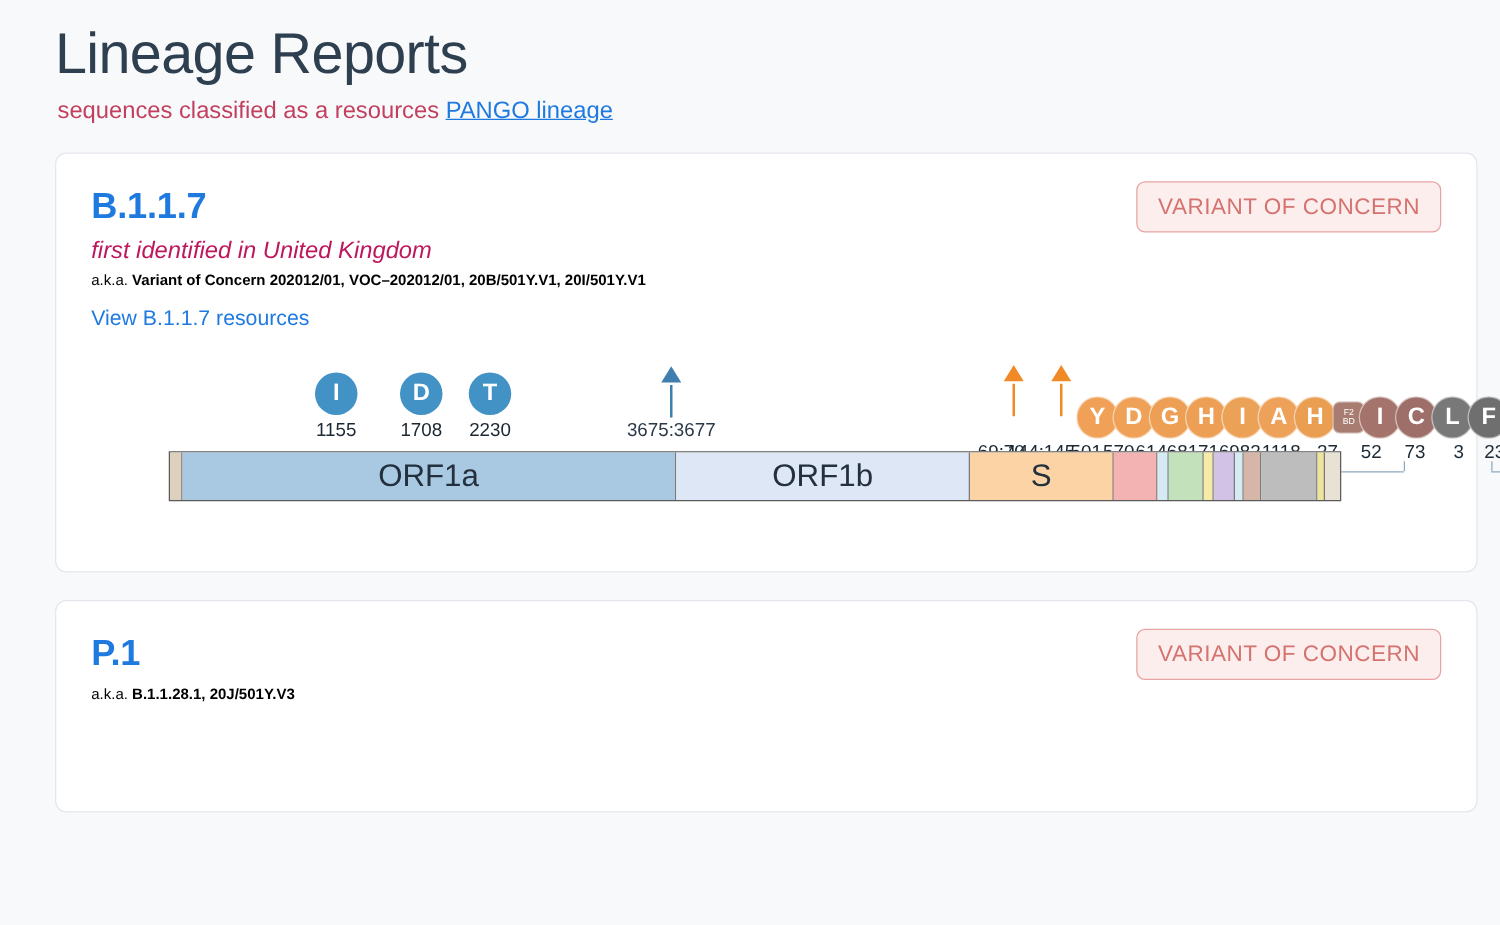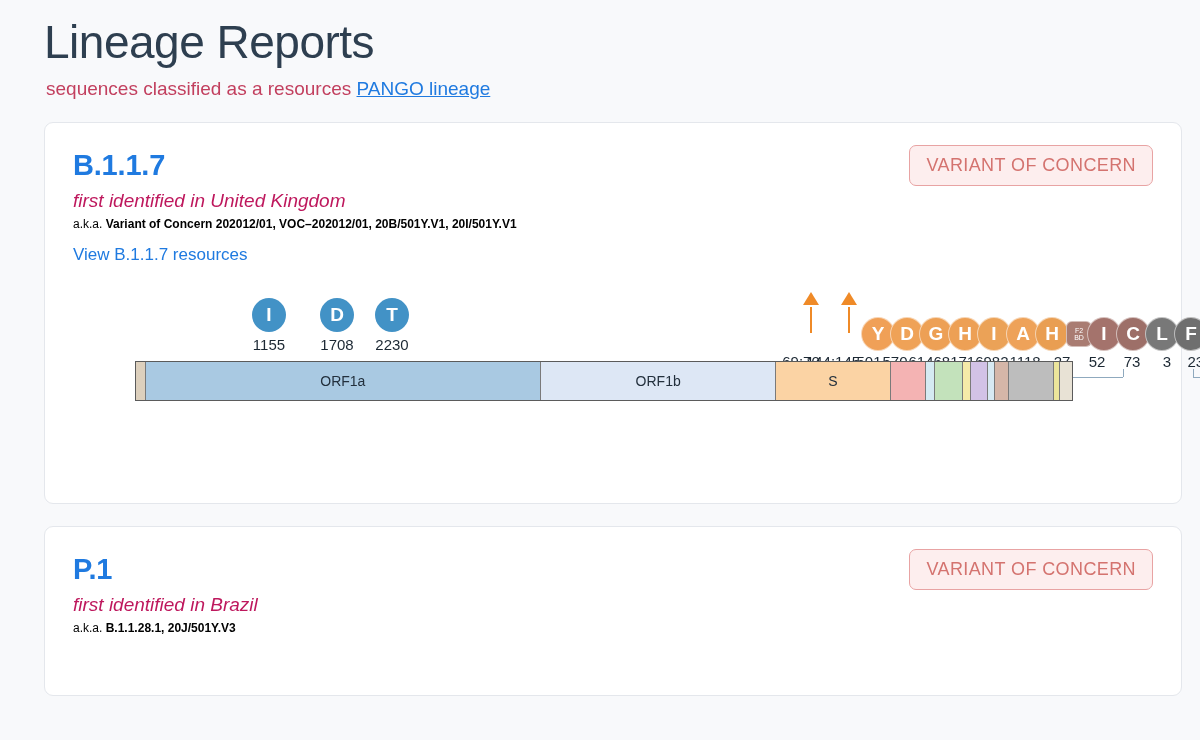--- a/index.html
+++ b/index.html
@@ -36,21 +36,21 @@
     border-radius:7px;padding:9px 16px;font-size:18px;letter-spacing:.4px;
   }
 
   
   .genome{position:relative;height:140px;margin-top:4px;}
   .track{
     position:absolute;left:62px;right:80px;bottom:8px;height:40px;
     border:1px solid #5b5b5b;display:flex;box-sizing:border-box;background:#fff;
   }
   .seg{border-right:1px solid #7a7a7a;display:flex;align-items:center;justify-content:center;
-       font-size:14px;color:#23303d;box-sizing:border-box;overflow:hidden;}
+       font-size:25px;color:#23303d;box-sizing:border-box;overflow:hidden;}
   .seg:last-child{border-right:none;}
 
   .mut{position:absolute;bottom:56px;text-align:center;}
   .circle{
     width:34px;height:34px;border-radius:50%;
     display:flex;align-items:center;justify-content:center;
     color:#fff;font-size:19px;font-weight:bold;margin:0 auto;
   }
   .circle.blue{background:#4292c6;}
   .mut .pos{font-size:15px;color:#1c2833;margin-top:4px;white-space:nowrap;}
@@ -91,21 +91,21 @@
 </head>
 <body>
 
 <div class="page">
 
   <h1 class="page-title">Lineage Reports</h1>
   <div class="subtitle">
     <span>sequences classified as a resources </span><a class="link" href="#">PANGO lineage</a>
   </div>
 
-  <div class="card" style="height:382px;">
+  <div class="card" style="height:336px;">
     <div class="card-inner">
       <div class="lineage-name">B.1.1.7</div>
       <div class="first-identified">first identified in United Kingdom</div>
       <div class="aka">
         <span>a.k.a. </span><b>Variant of Concern 202012/01, VOC–202012/01, 20B/501Y.V1, 20I/501Y.V1</b>
       </div>
       <a class="resources-link" href="#">View B.1.1.7 resources</a>
 
       <div class="badge">VARIANT OF CONCERN</div>
 
@@ -118,20 +118,25 @@
         </div>
         <div class="mut" style="left:228px;width:72px;">
           <div class="circle blue">D</div>
           <div class="pos">1708</div>
         </div>
         <div class="mut" style="left:283px;width:72px;">
           <div class="circle blue">T</div>
           <div class="pos">2230</div>
         </div>
 
+        <div class="del" style="left:400px;bottom:56px;width:128px;">
+          <div class="tri blue"></div>
+          <div class="stem blue"></div>
+          <div class="pos" style="font-size:15px;margin-top:2px;">3675:3677</div>
+        </div>
 
         <div class="del" style="left:728px;bottom:76px;width:20px;">
           <div class="tri orange"></div>
           <div class="stem orange"></div>
         </div>
         <div class="del" style="left:766px;bottom:76px;width:20px;">
           <div class="tri orange"></div>
           <div class="stem orange"></div>
         </div>
 
@@ -251,21 +256,20 @@
           <div class="seg" style="background:#e8e2d5;width:1.4%;"></div>
         </div>
 
       </div>
     </div>
   </div>
 
   <div class="card" style="height:170px;">
     <div class="card-inner">
       <div class="lineage-name">P.1</div>
-      <div class="first-identified">first identified in Brazil</div>
       <div class="aka">
         <span>a.k.a. </span><b>B.1.1.28.1, 20J/501Y.V3</b>
       </div>
       <div class="badge">VARIANT OF CONCERN</div>
     </div>
   </div>
 
 </div>
 
 </body></html>

